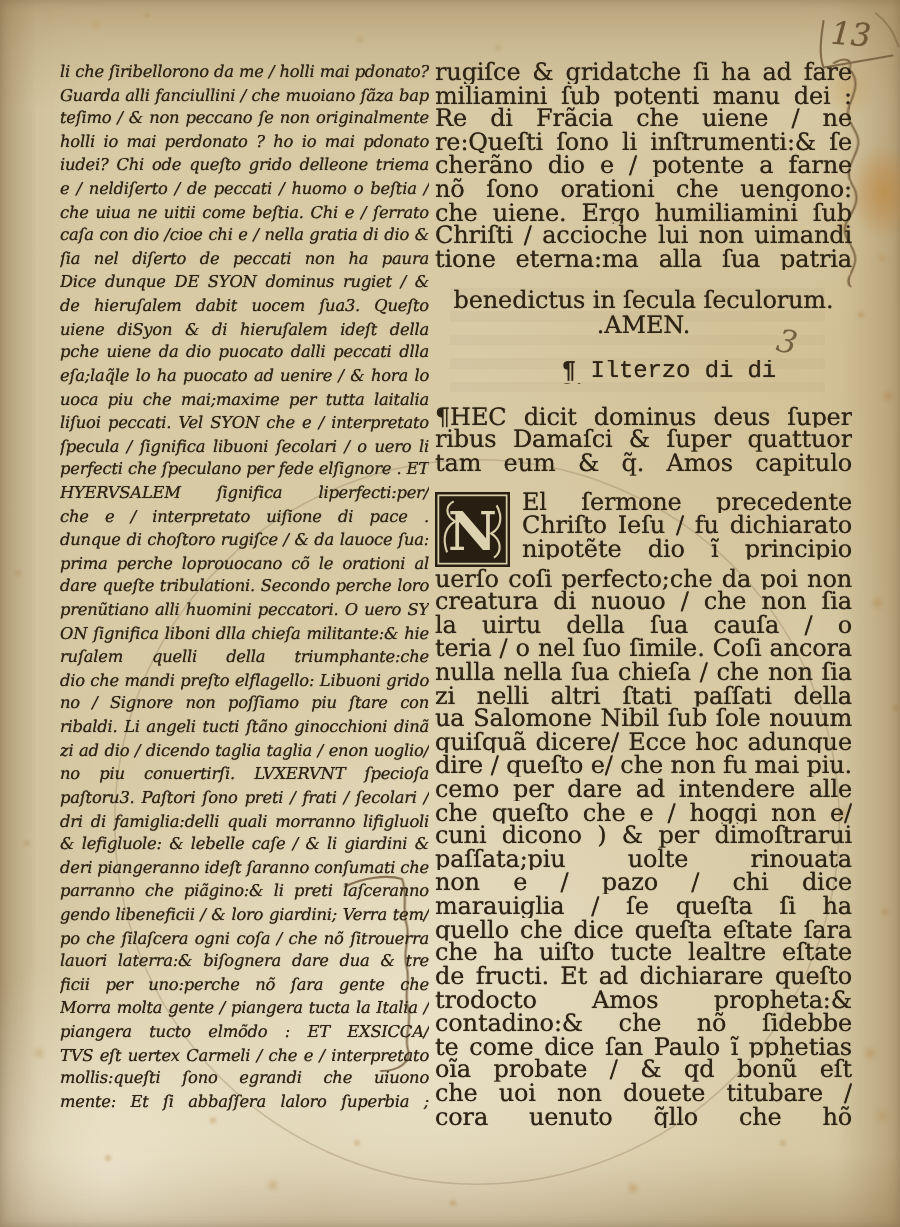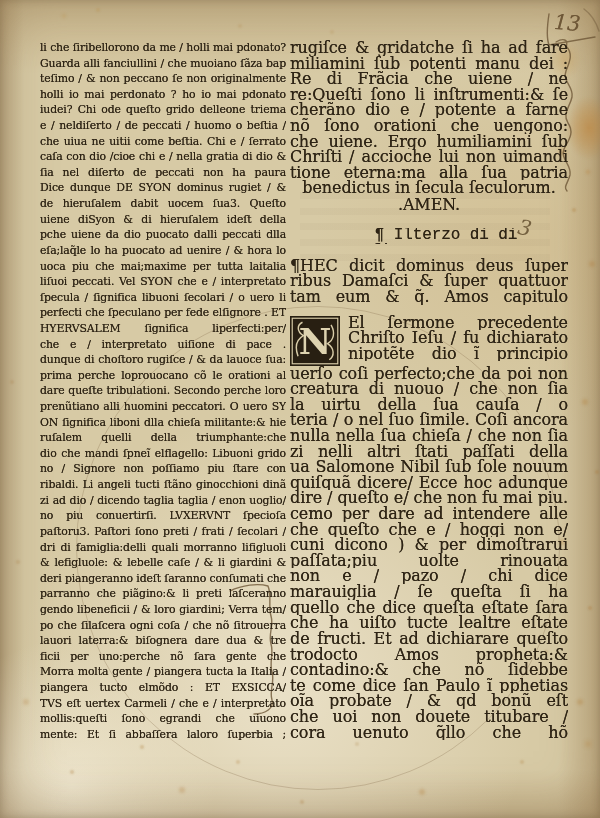--- a/index.html
+++ b/index.html
@@ -10,28 +10,28 @@
       radial-gradient(40% 30% at 12% 96%, rgba(241,233,211,.85) 0%, rgba(241,233,211,0) 60%),
       radial-gradient(55% 35% at 88% 30%, rgba(205,180,130,.45) 0%, rgba(205,180,130,0) 65%),
       linear-gradient(180deg, rgba(178,150,102,.4) 0%, rgba(178,150,102,0) 9%),
       linear-gradient(90deg, rgba(150,120,80,.38) 0%, rgba(150,120,80,0) 4%),
       linear-gradient(270deg, rgba(168,138,92,.42) 0%, rgba(168,138,92,0) 7%),
       linear-gradient(0deg, rgba(160,130,86,.32) 0%, rgba(160,130,86,0) 6%);
     box-shadow: inset 0 0 55px rgba(110,84,48,.35), inset 0 0 8px rgba(70,50,28,.28);
     font-family:"DejaVu Serif", serif; color:#2e2415;}
   
   .col{position:absolute;top:40px;}
-  .colL{left:40px;width:246px;}
+  .colL{left:40px;width:246px;font-style:italic;}
   .colR{left:290px;width:278px;}
   .ln{height:15.62px;line-height:15.7px;overflow:hidden;
       text-align:justify;text-align-last:justify;-moz-text-align-last:justify;
       font-size:10.9px;letter-spacing:-0.15px;
       text-shadow:0 0 .5px rgba(46,36,21,.85);}
   .colR .ln{font-size:16px;letter-spacing:-0.1px;}
-  .ctr{text-align:center;text-align-last:center;}
+  .ctr{text-align:center;text-align-last:center;margin-top:12px;}
   .amen{text-align:center;text-align-last:center;letter-spacing:3px;font-size:13px;height:17px;line-height:17px;}
   .ttl{text-align:center;text-align-last:left;padding-left:34px;font-family:Liberation Mono, monospace;}
   .g15{height:15px;} .g14{height:14px;} .g10{height:10px;}
   .nrow{display:flex;align-items:flex-start;}
   .nrow .initial{flex:0 0 50px;width:50px;height:50px;margin:1px 8px 0 0;}
   .nrow .beside{flex:1 1 auto;min-width:0;}
   
   .folio{position:absolute;left:554px;top:11px;font-size:21px;font-style:italic;
          color:#6e5737;transform:rotate(4deg);text-shadow:0 0 .6px rgba(110,87,55,.6);}
   .m3{position:absolute;left:518px;top:216px;font-size:21px;font-style:italic;
@@ -109,21 +109,21 @@
       <div class="ln">ſpecula / ſignifica libuoni ſecolari / o uero li im</div>
       <div class="ln">perfecti che ſpeculano per fede elſignore . ET</div>
       <div class="ln">HYERVSALEM ſignifica liperfecti:per/</div>
       <div class="ln">che e / interpretato uiſione di pace . Elſignore</div>
       <div class="ln">dunque di choſtoro rugiſce / &amp; da lauoce ſua:</div>
       <div class="ln">prima perche loprouocano cõ le orationi al mã</div>
       <div class="ln">dare queſte tribulationi. Secondo perche loro le</div>
       <div class="ln">prenũtiano alli huomini peccatori. O uero SY</div>
       <div class="ln">ON ſignifica liboni dlla chieſa militante:&amp; hie</div>
       <div class="ln">ruſalem quelli della triumphante:che priegano</div>
-      <div class="ln">dio che mandi ſpneĩ elflagello: Libuoni grido</div>
+      <div class="ln">dio che mandi preſto elflagello: Libuoni grido</div>
       <div class="ln">no / Signore non poſſiamo piu ſtare con queſti</div>
       <div class="ln">ribaldi. Li angeli tucti ſtãno ginocchioni dinã</div>
       <div class="ln">zi ad dio / dicendo taglia taglia / enon uoglio/</div>
       <div class="ln">no piu conuertirſi. LVXERVNT ſpecioſa</div>
       <div class="ln">paſtoru3. Paſtori ſono preti / frati / ſecolari / pa</div>
       <div class="ln">dri di famiglia:delli quali morranno lifigluoli</div>
       <div class="ln">&amp; lefigluole: &amp; lebelle caſe / &amp; li giardini &amp; po</div>
       <div class="ln">deri piangeranno ideſt ſaranno conſumati che</div>
       <div class="ln">parranno che piãgino:&amp; li preti laſceranno piã</div>
       <div class="ln">gendo libeneficii / &amp; loro giardini; Verra tem/</div>

